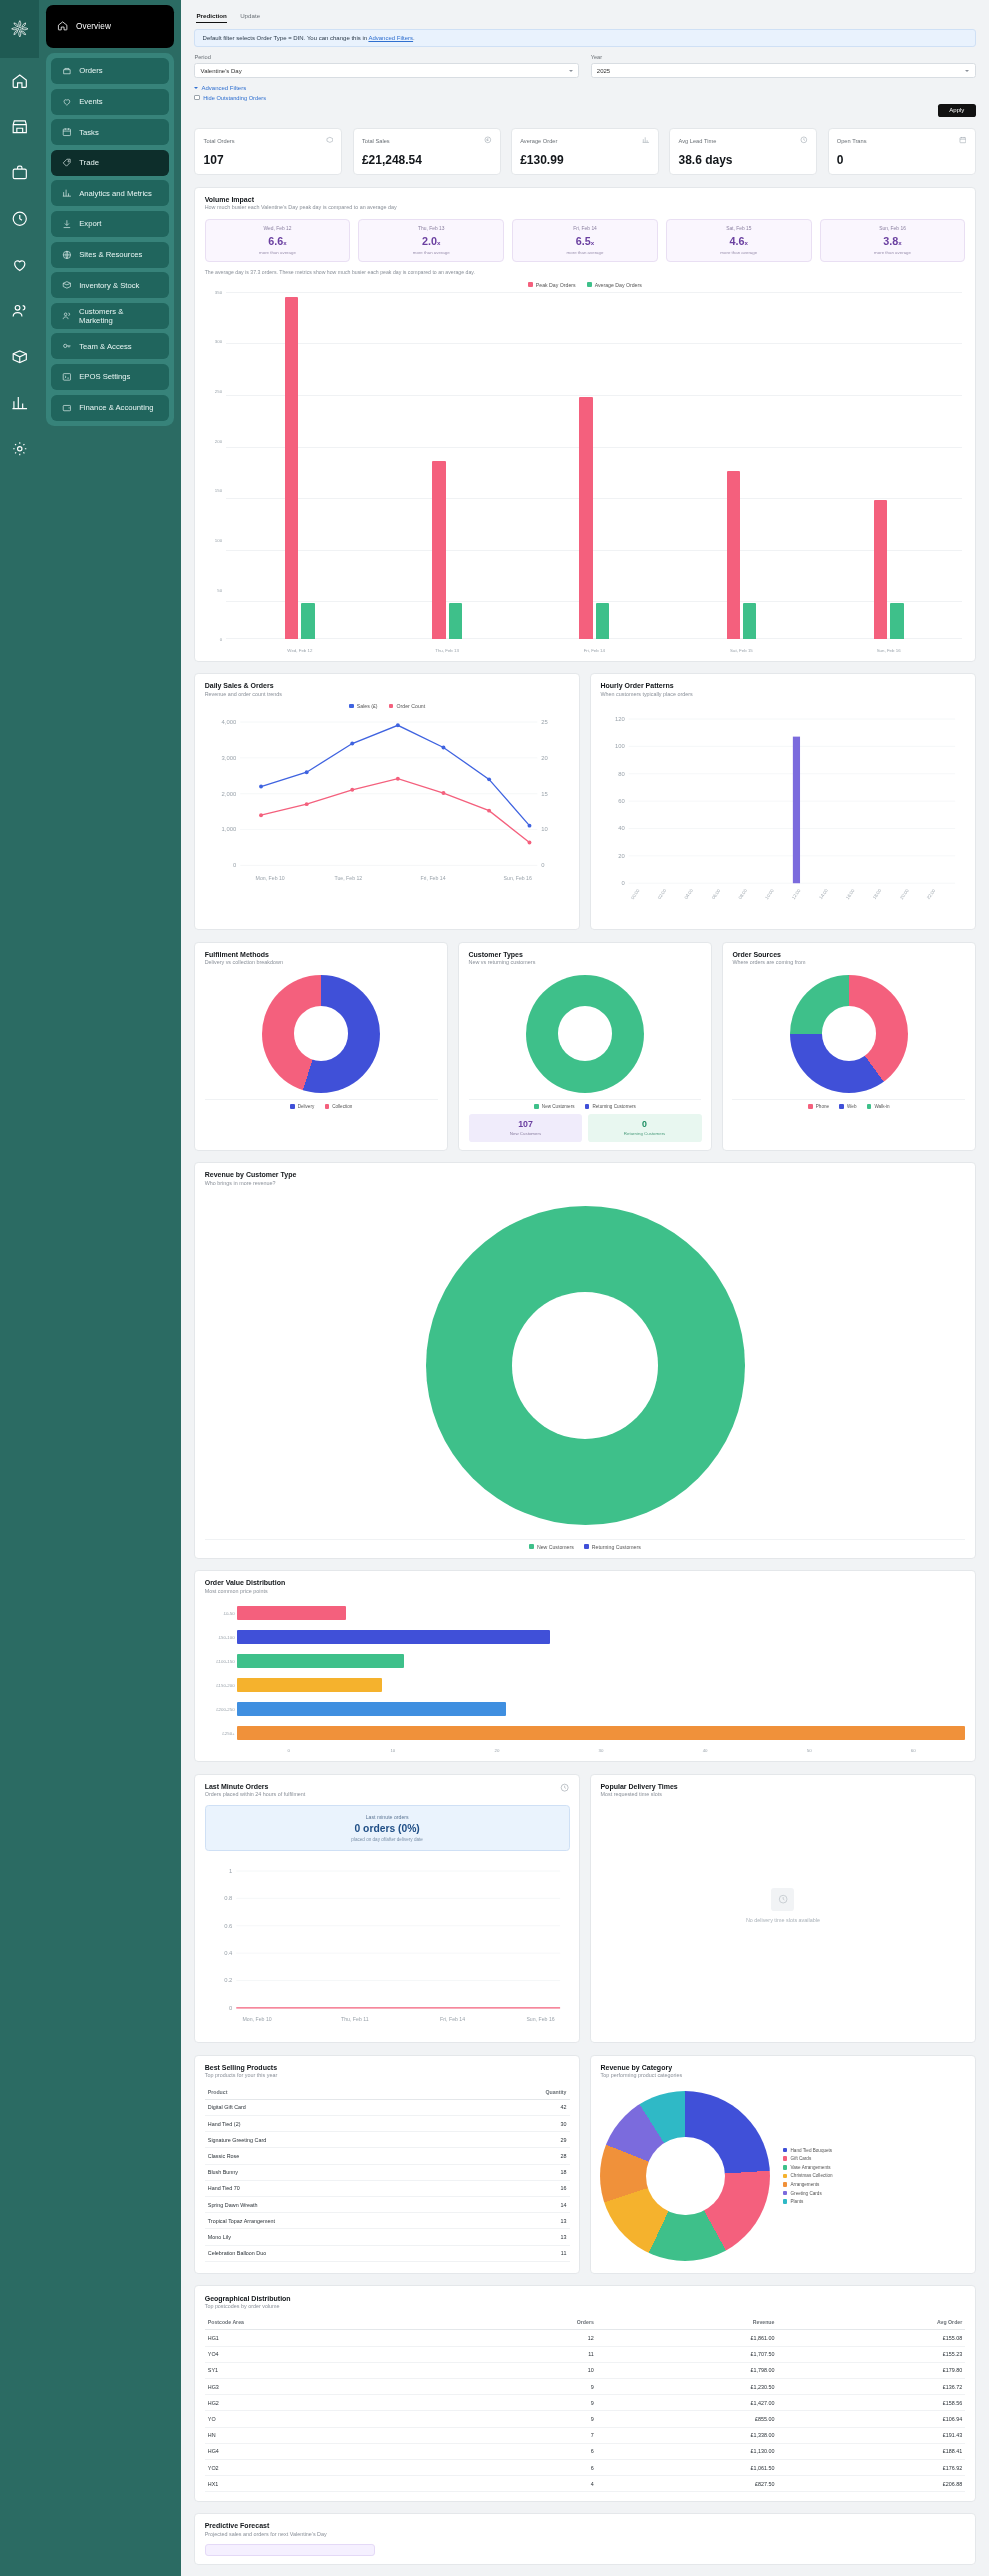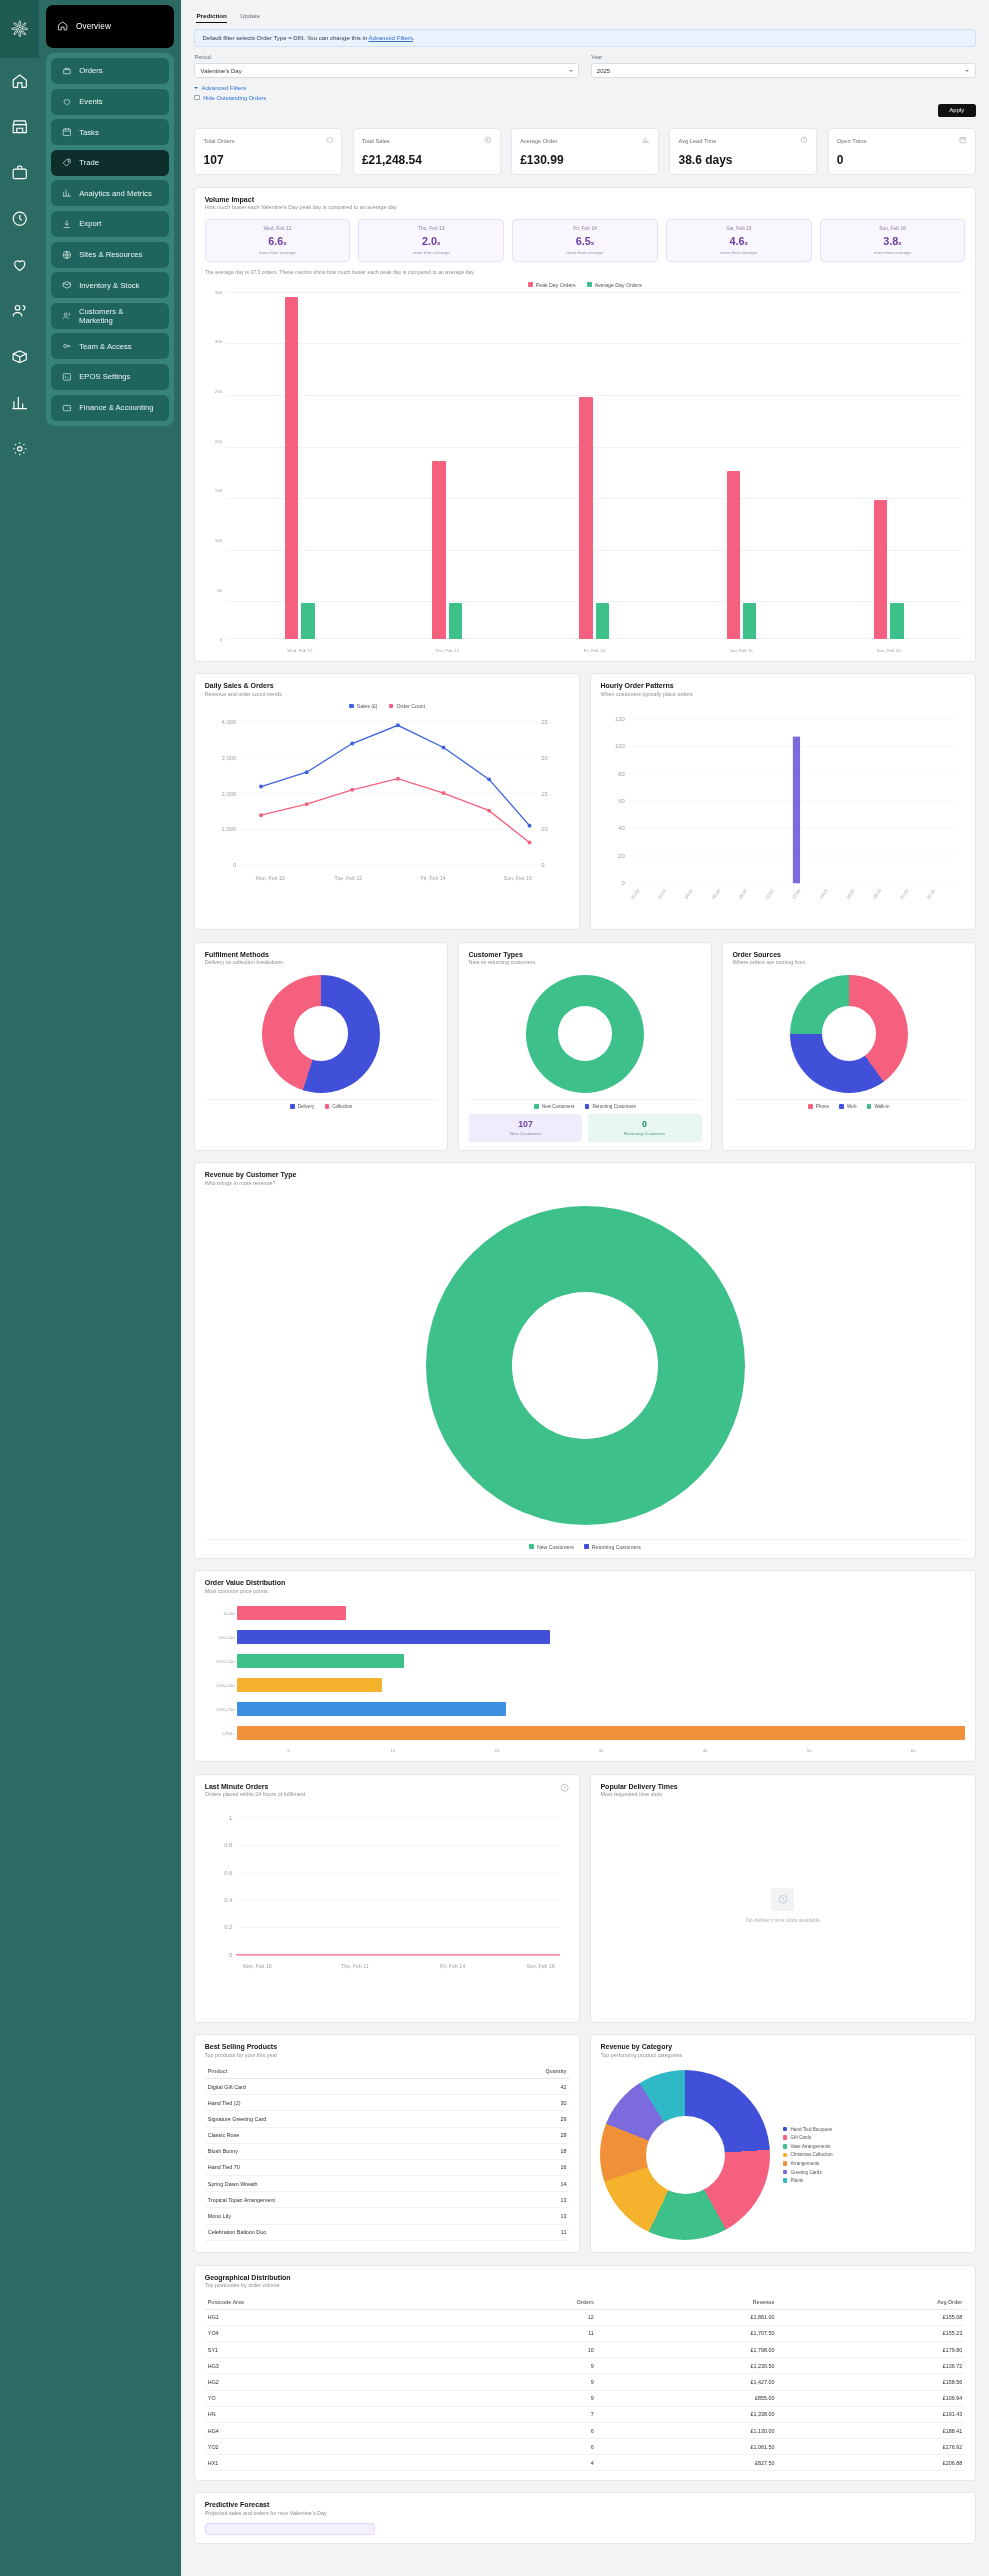--- a/index.html
+++ b/index.html
@@ -757,20 +757,25 @@
             <div>
               <div class="card-title">Last Minute Orders</div>
               <div class="card-sub">Orders placed within 24 hours of fulfilment</div>
             </div>
             <span><svg viewBox="0 0 24 24" width="9.3" height="9.3" fill="none" stroke="#9aa3ab" stroke-width="1.6">
                   <circle cx="12" cy="12" r="9"></circle>
                   <path d="M12 7v5l3 2"></path>
                 </svg></span>
           </div>
 
+          <div class="infobox">
+            <div class="ib-t">Last minute orders</div>
+            <div class="ib-v">0 orders (0%)</div>
+            <div class="ib-s">placed on day of/after delivery date</div>
+          </div>
 
           <svg class="svgbox" viewBox="0 0 560 270" style="margin-top:7.2px">
             <g stroke="#f0f2f4" stroke-width="1">
               <line x1="48" y1="20" x2="545" y2="20"></line>
               <line x1="48" y1="62" x2="545" y2="62"></line>
               <line x1="48" y1="104" x2="545" y2="104"></line>
               <line x1="48" y1="146" x2="545" y2="146"></line>
               <line x1="48" y1="188" x2="545" y2="188"></line>
               <line x1="48" y1="230" x2="545" y2="230"></line>
             </g>

